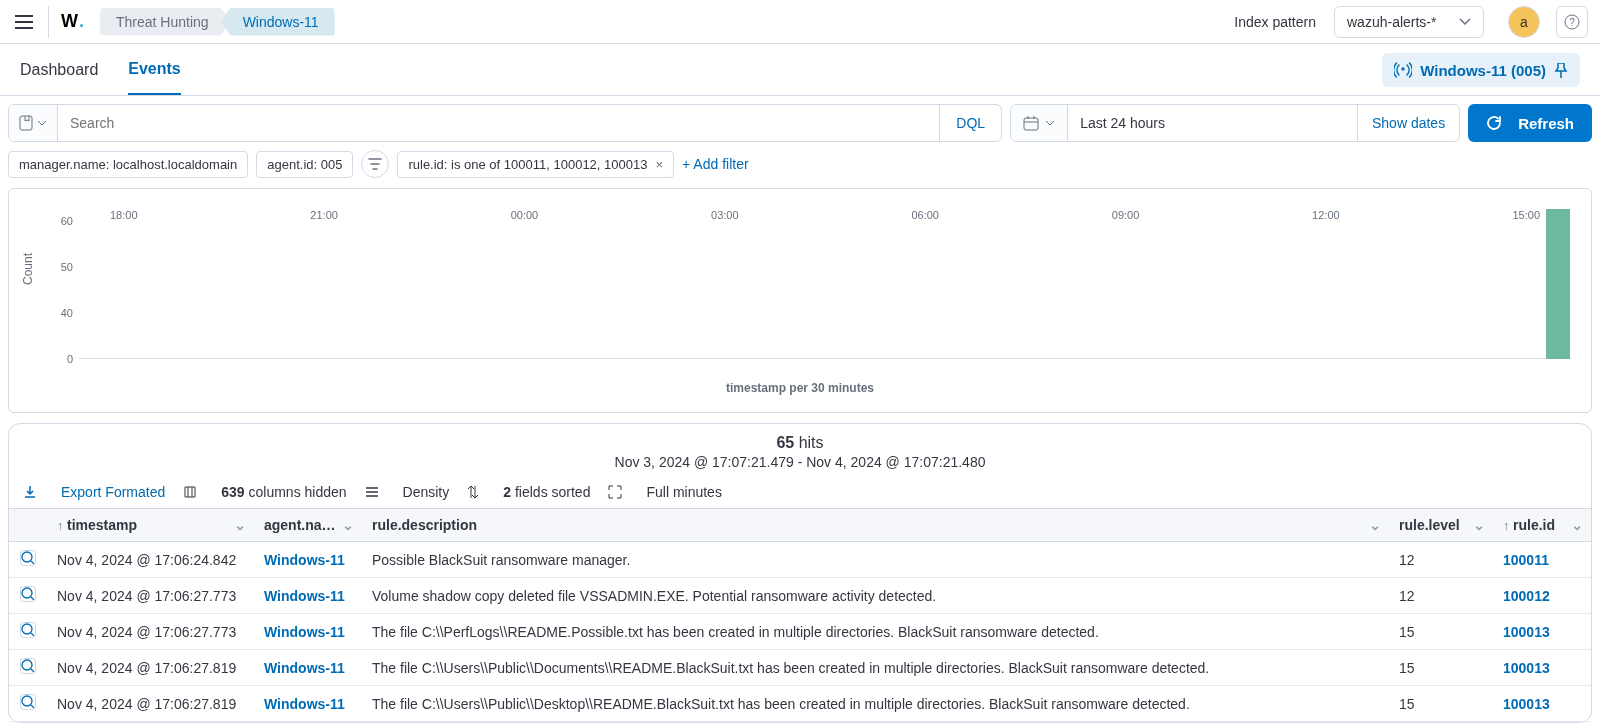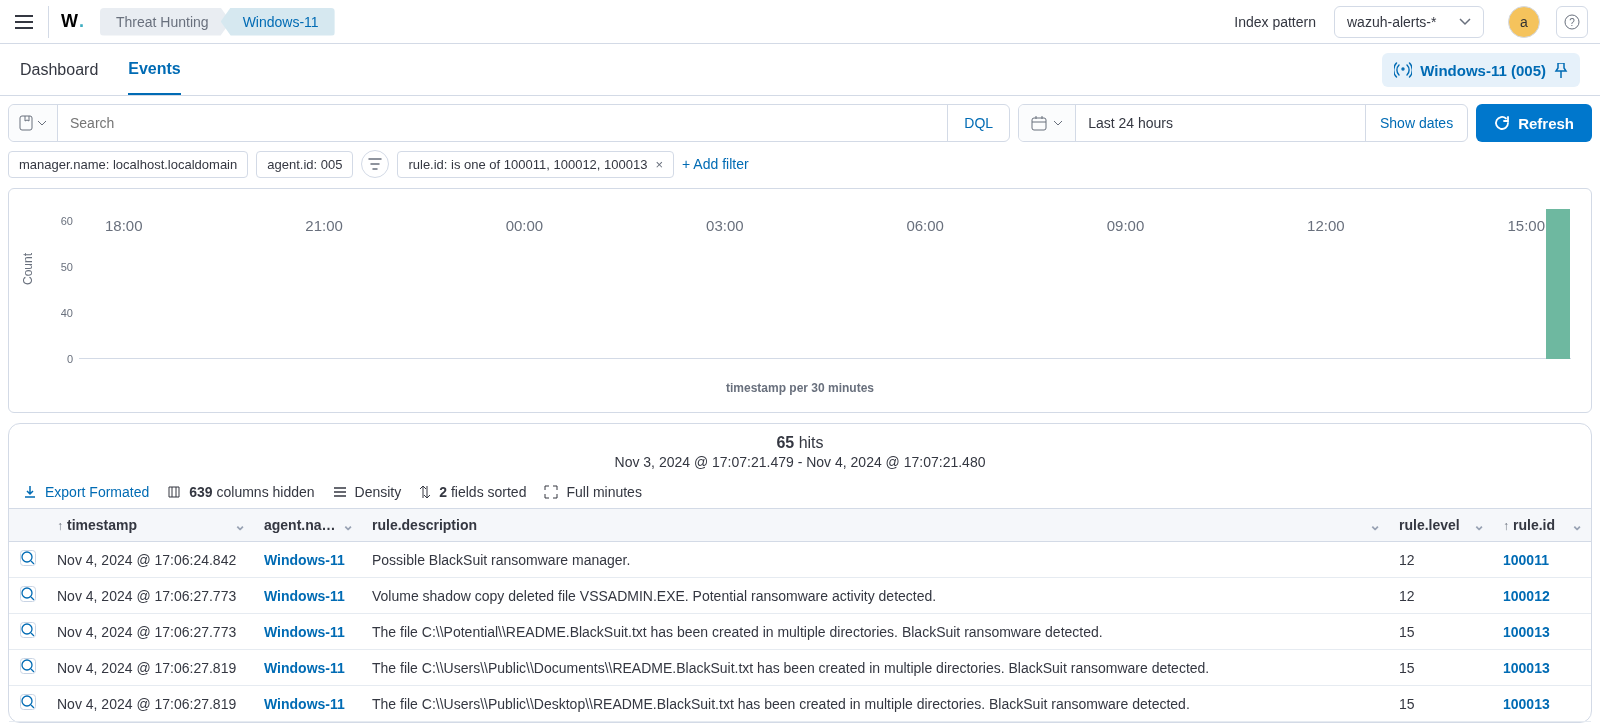--- a/index.html
+++ b/index.html
@@ -25,40 +25,40 @@
   .content-pad { padding: 8px 8px 0 8px; }
   .query-row { display:flex; gap:8px; align-items:stretch; }
   .filter-type-btn { display:flex; align-items:center; gap:4px; border:1px solid #d3dae6; border-radius:6px 0 0 6px; padding:0 10px; background:#fbfcfd; cursor:pointer;}
   .search-wrap { display:flex; flex:1; border:1px solid #d3dae6; border-radius:6px; overflow:hidden;}
   .search-input { flex:1; border:none; padding:10px 12px; font-size:14px; outline:none;}
   .dql { padding:10px 16px; color:#006bb4; font-weight:500; border-left:1px solid #d3dae6; cursor:pointer; display:flex; align-items:center;}
   .time-wrap { display:flex; border:1px solid #d3dae6; border-radius:6px; overflow:hidden; min-width:450px;}
   .time-btn { display:flex; align-items:center; gap:6px; padding:0 12px; background:#fbfcfd; border-right:1px solid #d3dae6; cursor:pointer;}
   .time-range { flex:1; display:flex; align-items:center; padding:0 12px;}
   .show-dates { display:flex; align-items:center; padding:0 14px; color:#006bb4; cursor:pointer; border-left:1px solid #d3dae6;}
-  .refresh-btn { display:flex; align-items:center; gap:8px; background:#0077cc; color:#fff; padding:0 18px; border-radius:6px; font-weight:600; font-size:15px; cursor:pointer;}
+  .refresh-btn { display:flex; align-items:center; gap:16px; background:#0077cc; color:#fff; padding:0 18px; border-radius:6px; font-weight:600; font-size:15px; cursor:pointer;}
   .filter-bar { display:flex; align-items:center; gap:8px; padding:8px 0 8px 0; flex-wrap:wrap;}
   .filter-pill { display:flex; align-items:center; gap:4px; border:1px solid #d3dae6; border-radius:4px; padding:5px 10px; font-size:13px; background:#fff; cursor:pointer;}
   .filter-options { width:28px; height:28px; border:1px solid #d3dae6; border-radius:50%; display:flex; align-items:center; justify-content:center; cursor:pointer;}
   .add-filter { color:#006bb4; font-size:14px; cursor:pointer;}
   .chart-panel { border:1px solid #d3dae6; border-radius:6px; padding:20px 20px 18px 20px; margin-top:2px; height:225px; position:relative;}
   .chart-area { position:relative; height:150px; margin-left:50px; }
   .y-axis-label { position:absolute; left:12px; top:50%; transform: rotate(-90deg) translateX(50%); transform-origin: left top; font-size:12px; color:#69707d; }
   .y-tick { position:absolute; right:calc(100% + 6px); font-size:11px; color:#69707d; transform:translateY(50%);}
   .x-axis { position:absolute; left:0; right:0; bottom:0; border-top:1px solid #d3dae6; }
-  .x-tick { position:absolute; top:8px; font-size:15px; color:#69707d; transform:translateX(-50%);}
+  .x-tick { position:absolute; top:0; font-size:11px; color:#69707d; transform:translateX(-50%);}
   .x-label { text-align:center; font-size:12px; font-weight:600; color:#69707d; margin-top:22px;}
   .bar { position:absolute; bottom:0; width:24px; background:#6eb8a0; }
   .hits-panel { border:1px solid #d3dae6; border-radius:12px; margin-top:10px; }
   .hits-header { text-align:center; padding:10px 0 8px 0; }
   .hits-count { font-size:16px;}
   .hits-count .n { font-weight:700; }
   .hits-range { font-size:14px; color:#343741; margin-top:2px;}
   .toolbar { display:flex; align-items:center; gap:18px; padding:6px 14px 8px 14px; font-size:14px;}
-  .toolbar-item { display:flex; align-items:center; gap:8px; cursor:pointer;}
+  .toolbar-item { display:flex; align-items:center; gap:24px; cursor:pointer;}
   .toolbar-item.blue { color:#006bb4; }
   .bold { font-weight:700; }
   table { width:100%; border-collapse: collapse; table-layout:fixed;}
   thead th { background:#f5f7fa; border-top:1px solid #d3dae6; border-bottom:1px solid #d3dae6; text-align:left; padding:8px 10px; font-weight:700; font-size:14px; position:relative;}
   thead th .chev { position:absolute; right:8px; top:50%; transform:translateY(-50%); color:#98a2b3;}
   tbody td { border-bottom:1px solid #e6ebf1; padding:8px 10px; font-size:14px; overflow:hidden; text-overflow:ellipsis; white-space:nowrap;}
   .inspect-cell { width:38px; text-align:center;}
   .link { color:#006bb4; cursor:pointer; font-weight:600;}
   .sort-arrow { font-size:12px; margin-right:4px; color:#69707d;}
   .col-ts { width:207px;}
@@ -280,21 +280,21 @@
             <td><span class="link">100012</span></td>
           </tr>
           <tr>
             <td class="inspect-cell"><svg width="16" height="16" viewBox="0 0 16 16">
                 <circle cx="7" cy="7" r="5" stroke="#006bb4" fill="none" stroke-width="1.3"></circle>
                 <path d="M11 11l3 3" stroke="#006bb4" stroke-width="1.3"></path>
                 <rect x="0.5" y="0.5" width="15" height="15" rx="3" stroke="#c9d4e4" fill="none"></rect>
               </svg></td>
             <td>Nov 4, 2024 @ 17:06:27.773</td>
             <td><span class="link">Windows-11</span></td>
-            <td>The file C:\\Potential\\README.BlackSuit.txt has been created in multiple directories. BlackSuit ransomware detected.</td>
+            <td>The file C:\\PerfLogs\\README.Possible.txt has been created in multiple directories. BlackSuit ransomware detected.</td>
             <td>15</td>
             <td><span class="link">100013</span></td>
           </tr>
           <tr>
             <td class="inspect-cell"><svg width="16" height="16" viewBox="0 0 16 16">
                 <circle cx="7" cy="7" r="5" stroke="#006bb4" fill="none" stroke-width="1.3"></circle>
                 <path d="M11 11l3 3" stroke="#006bb4" stroke-width="1.3"></path>
                 <rect x="0.5" y="0.5" width="15" height="15" rx="3" stroke="#c9d4e4" fill="none"></rect>
               </svg></td>
             <td>Nov 4, 2024 @ 17:06:27.819</td>

